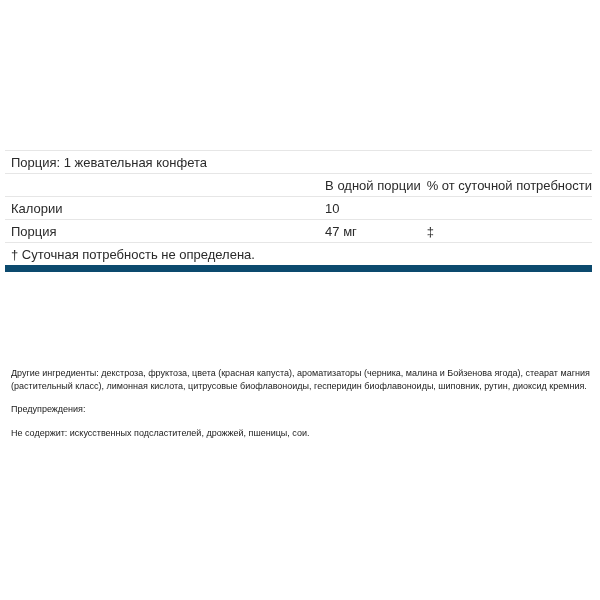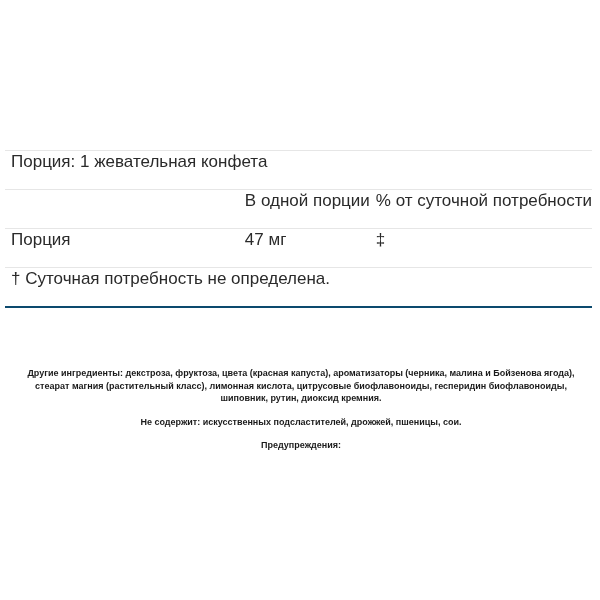--- a/index.html
+++ b/index.html
@@ -1,46 +1,51 @@
 <!DOCTYPE html>
 <html><head>
   <meta charset="utf-8">
   <style>
     html, body { margin: 0; padding: 0; background: #ffffff; }
     body { width: 600px; height: 600px; position: relative; overflow: hidden;
       font-family: "Liberation Sans", sans-serif; color: #222; }
     .facts { position: absolute; left: 5px; top: 150px; width: 587px; border-collapse: collapse; }
-    .facts td { height: 22px; border-top: 1px solid #e6e6e6; font-size: 17px; padding: 0 0 16px 6px; vertical-align: middle; white-space: nowrap; color: #2a2a2a; }
-    .facts tr:last-child td { border-bottom: 2px solid #0c4a6e; }
+    .facts td { height: 22px; border-top: 1px solid #e6e6e6; font-size: 13px; padding: 0 0 0 6px; vertical-align: middle; white-space: nowrap; color: #2a2a2a; }
+    .facts tr:last-child td { border-bottom: 7px solid #0c4a6e; }
     .facts td.c1 { width: 338px; }
     .facts td.c2 { width: 86px; }
-    .notes { position: absolute; left: 11px; top: 367px; width: 580px; font-size: 9px; font-weight: bold; line-height: 12.5px; color: #1a1a1a; text-align: center; }
+    .notes { position: absolute; left: 11px; top: 367px; width: 580px; font-size: 9px; font-weight: normal; line-height: 12.5px; color: #1a1a1a; }
     .notes p { margin: 0 0 11px 0; }
   </style>
 </head>
 <body>
 
 <table class="facts">
   <tbody>
       <tr>
     <td colspan="3">Порция: 1 жевательная конфета</td>
   </tr>
   <tr>
     <td class="c1"></td>
     <td class="c2">В одной порции</td>
     <td>% от суточной потребности</td>
   </tr>
   <tr>
+    <td class="c1">Калории</td>
+    <td class="c2">10</td>
+    <td></td>
+  </tr>
+  <tr>
     <td class="c1">Порция</td>
     <td class="c2">47 мг</td>
     <td>‡</td>
   </tr>
   <tr>
     <td colspan="3">† Суточная потребность не определена.</td>
   </tr>
 </tbody>
   </table>
 
 <div class="notes">
   <p>Другие ингредиенты: декстроза, фруктоза, цвета (красная капуста), ароматизаторы (черника, малина и Бойзенова ягода), стеарат магния (растительный класс), лимонная кислота, цитрусовые биофлавоноиды, гесперидин биофлавоноиды, шиповник, рутин, диоксид кремния.</p>
+  <p>Предупреждения:</p>
   <p>Не содержит: искусственных подсластителей, дрожжей, пшеницы, сои.</p>
-  <p>Предупреждения:</p>
 </div>
 
 </body></html>

